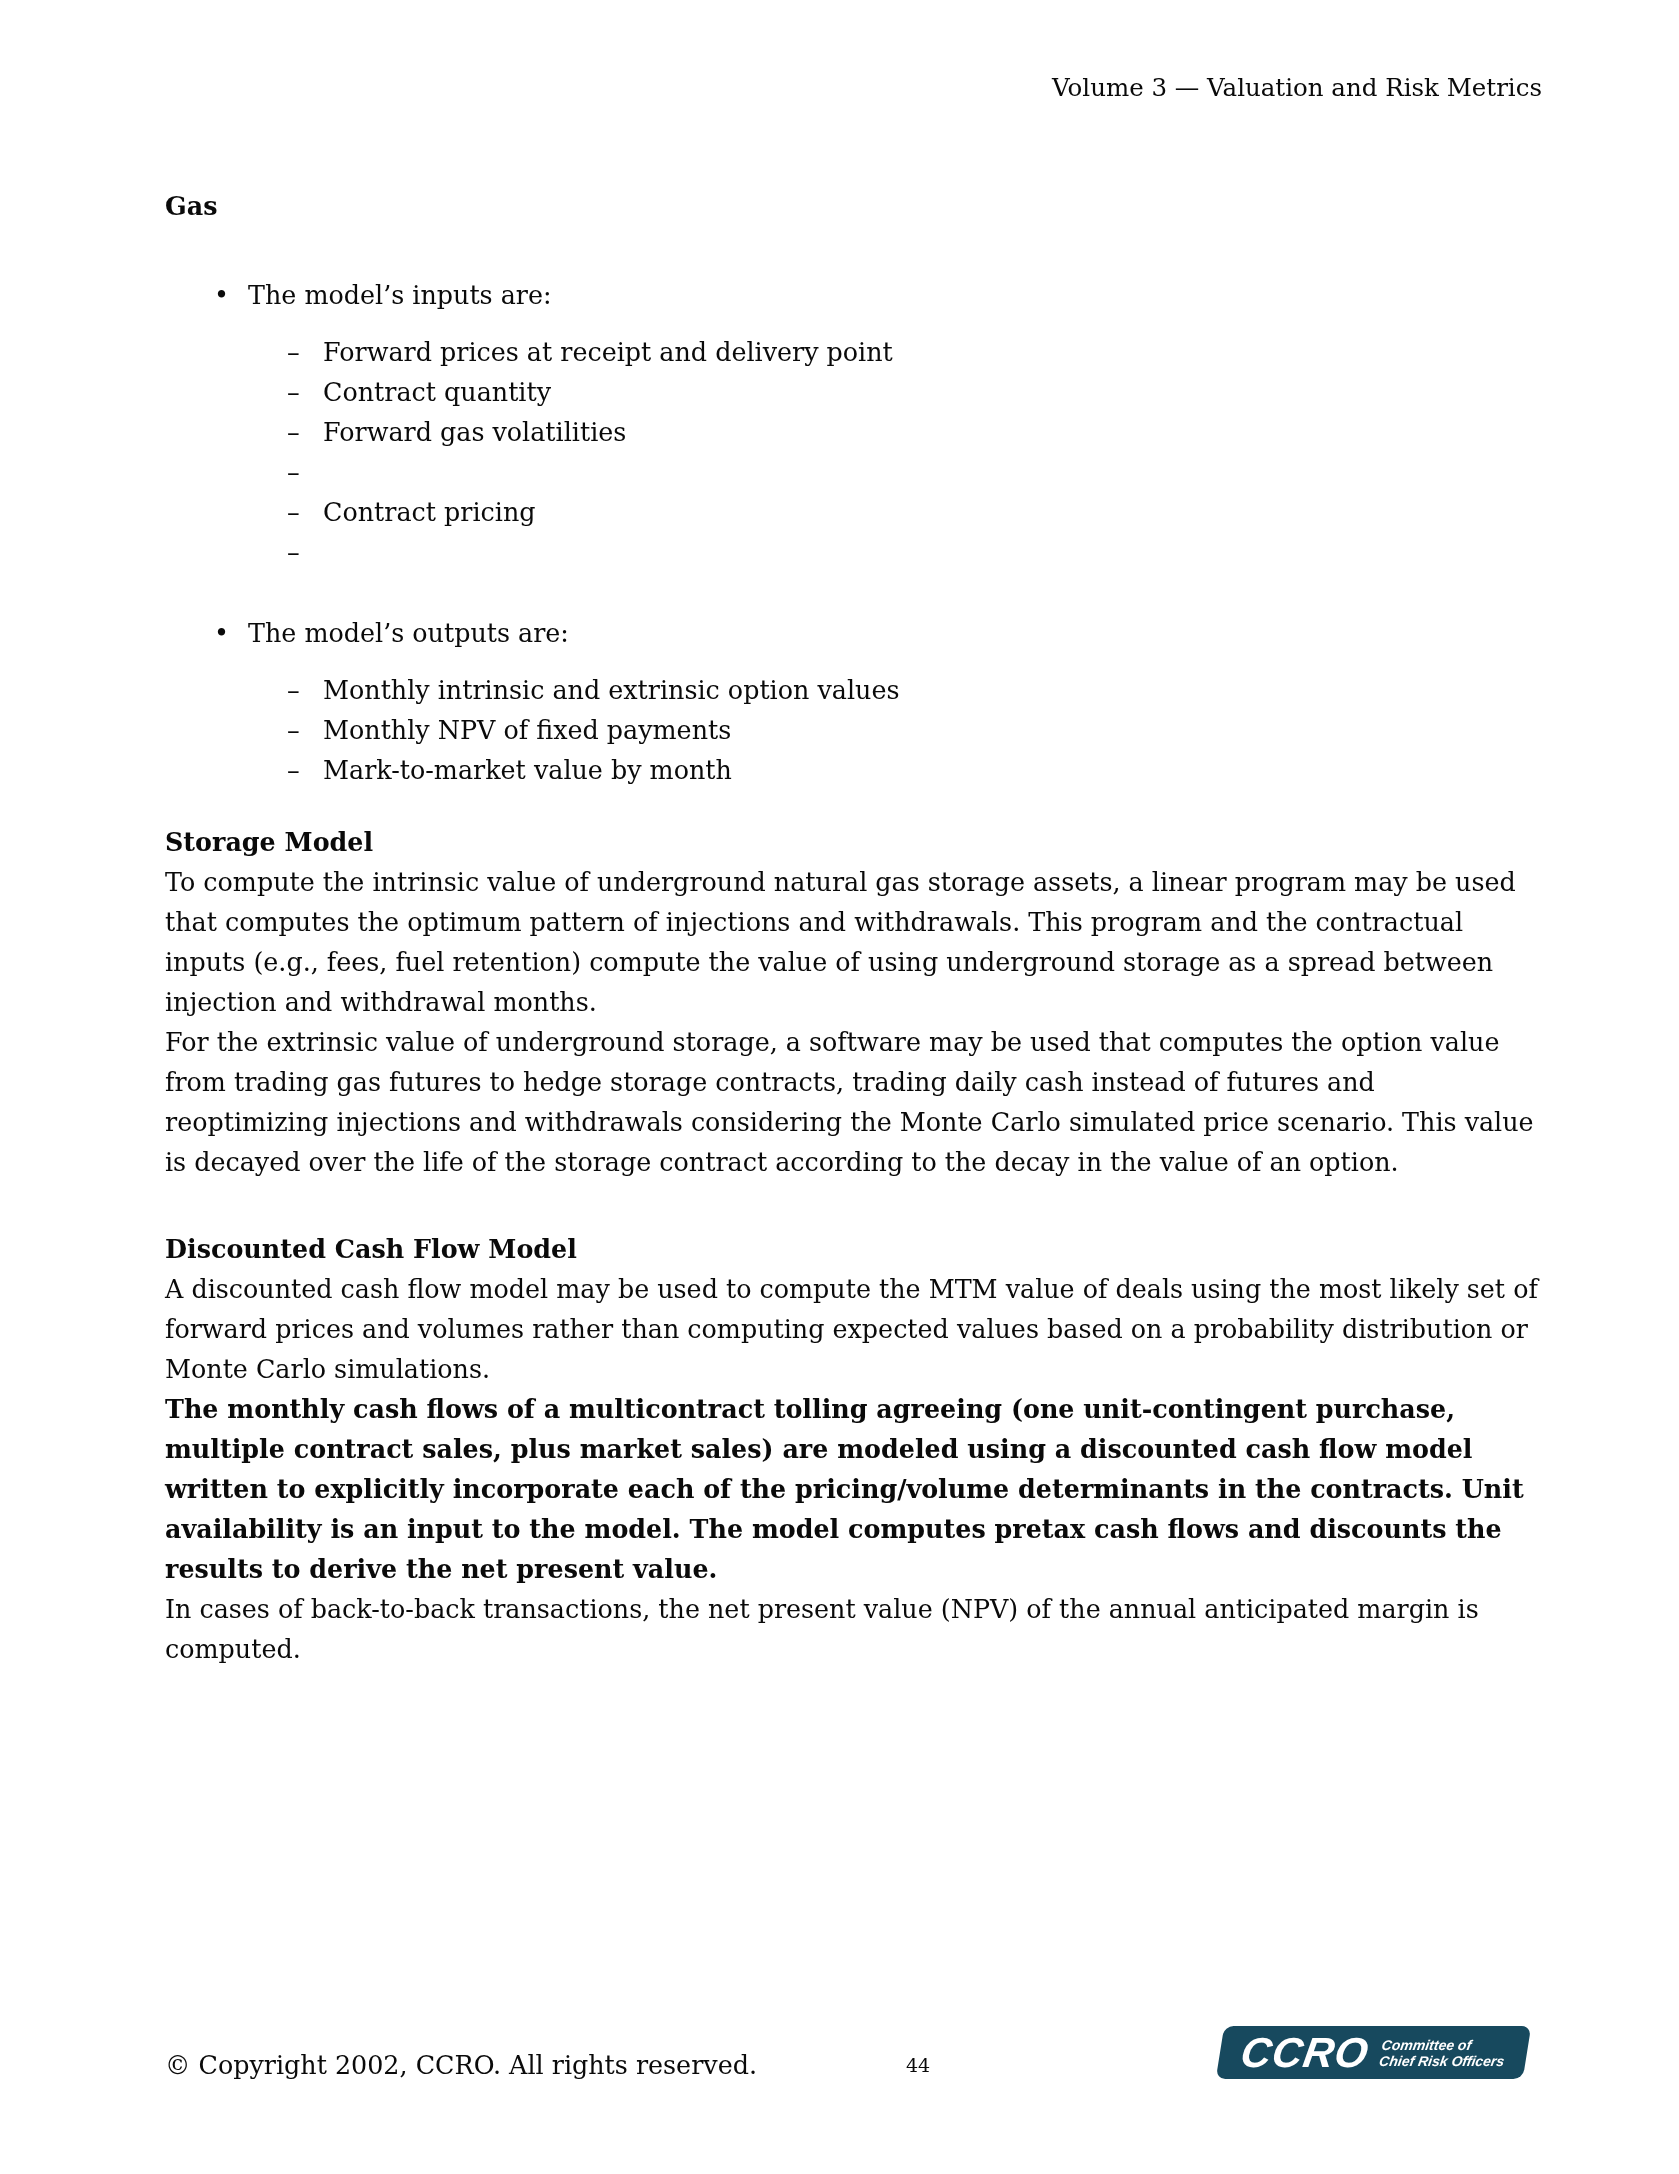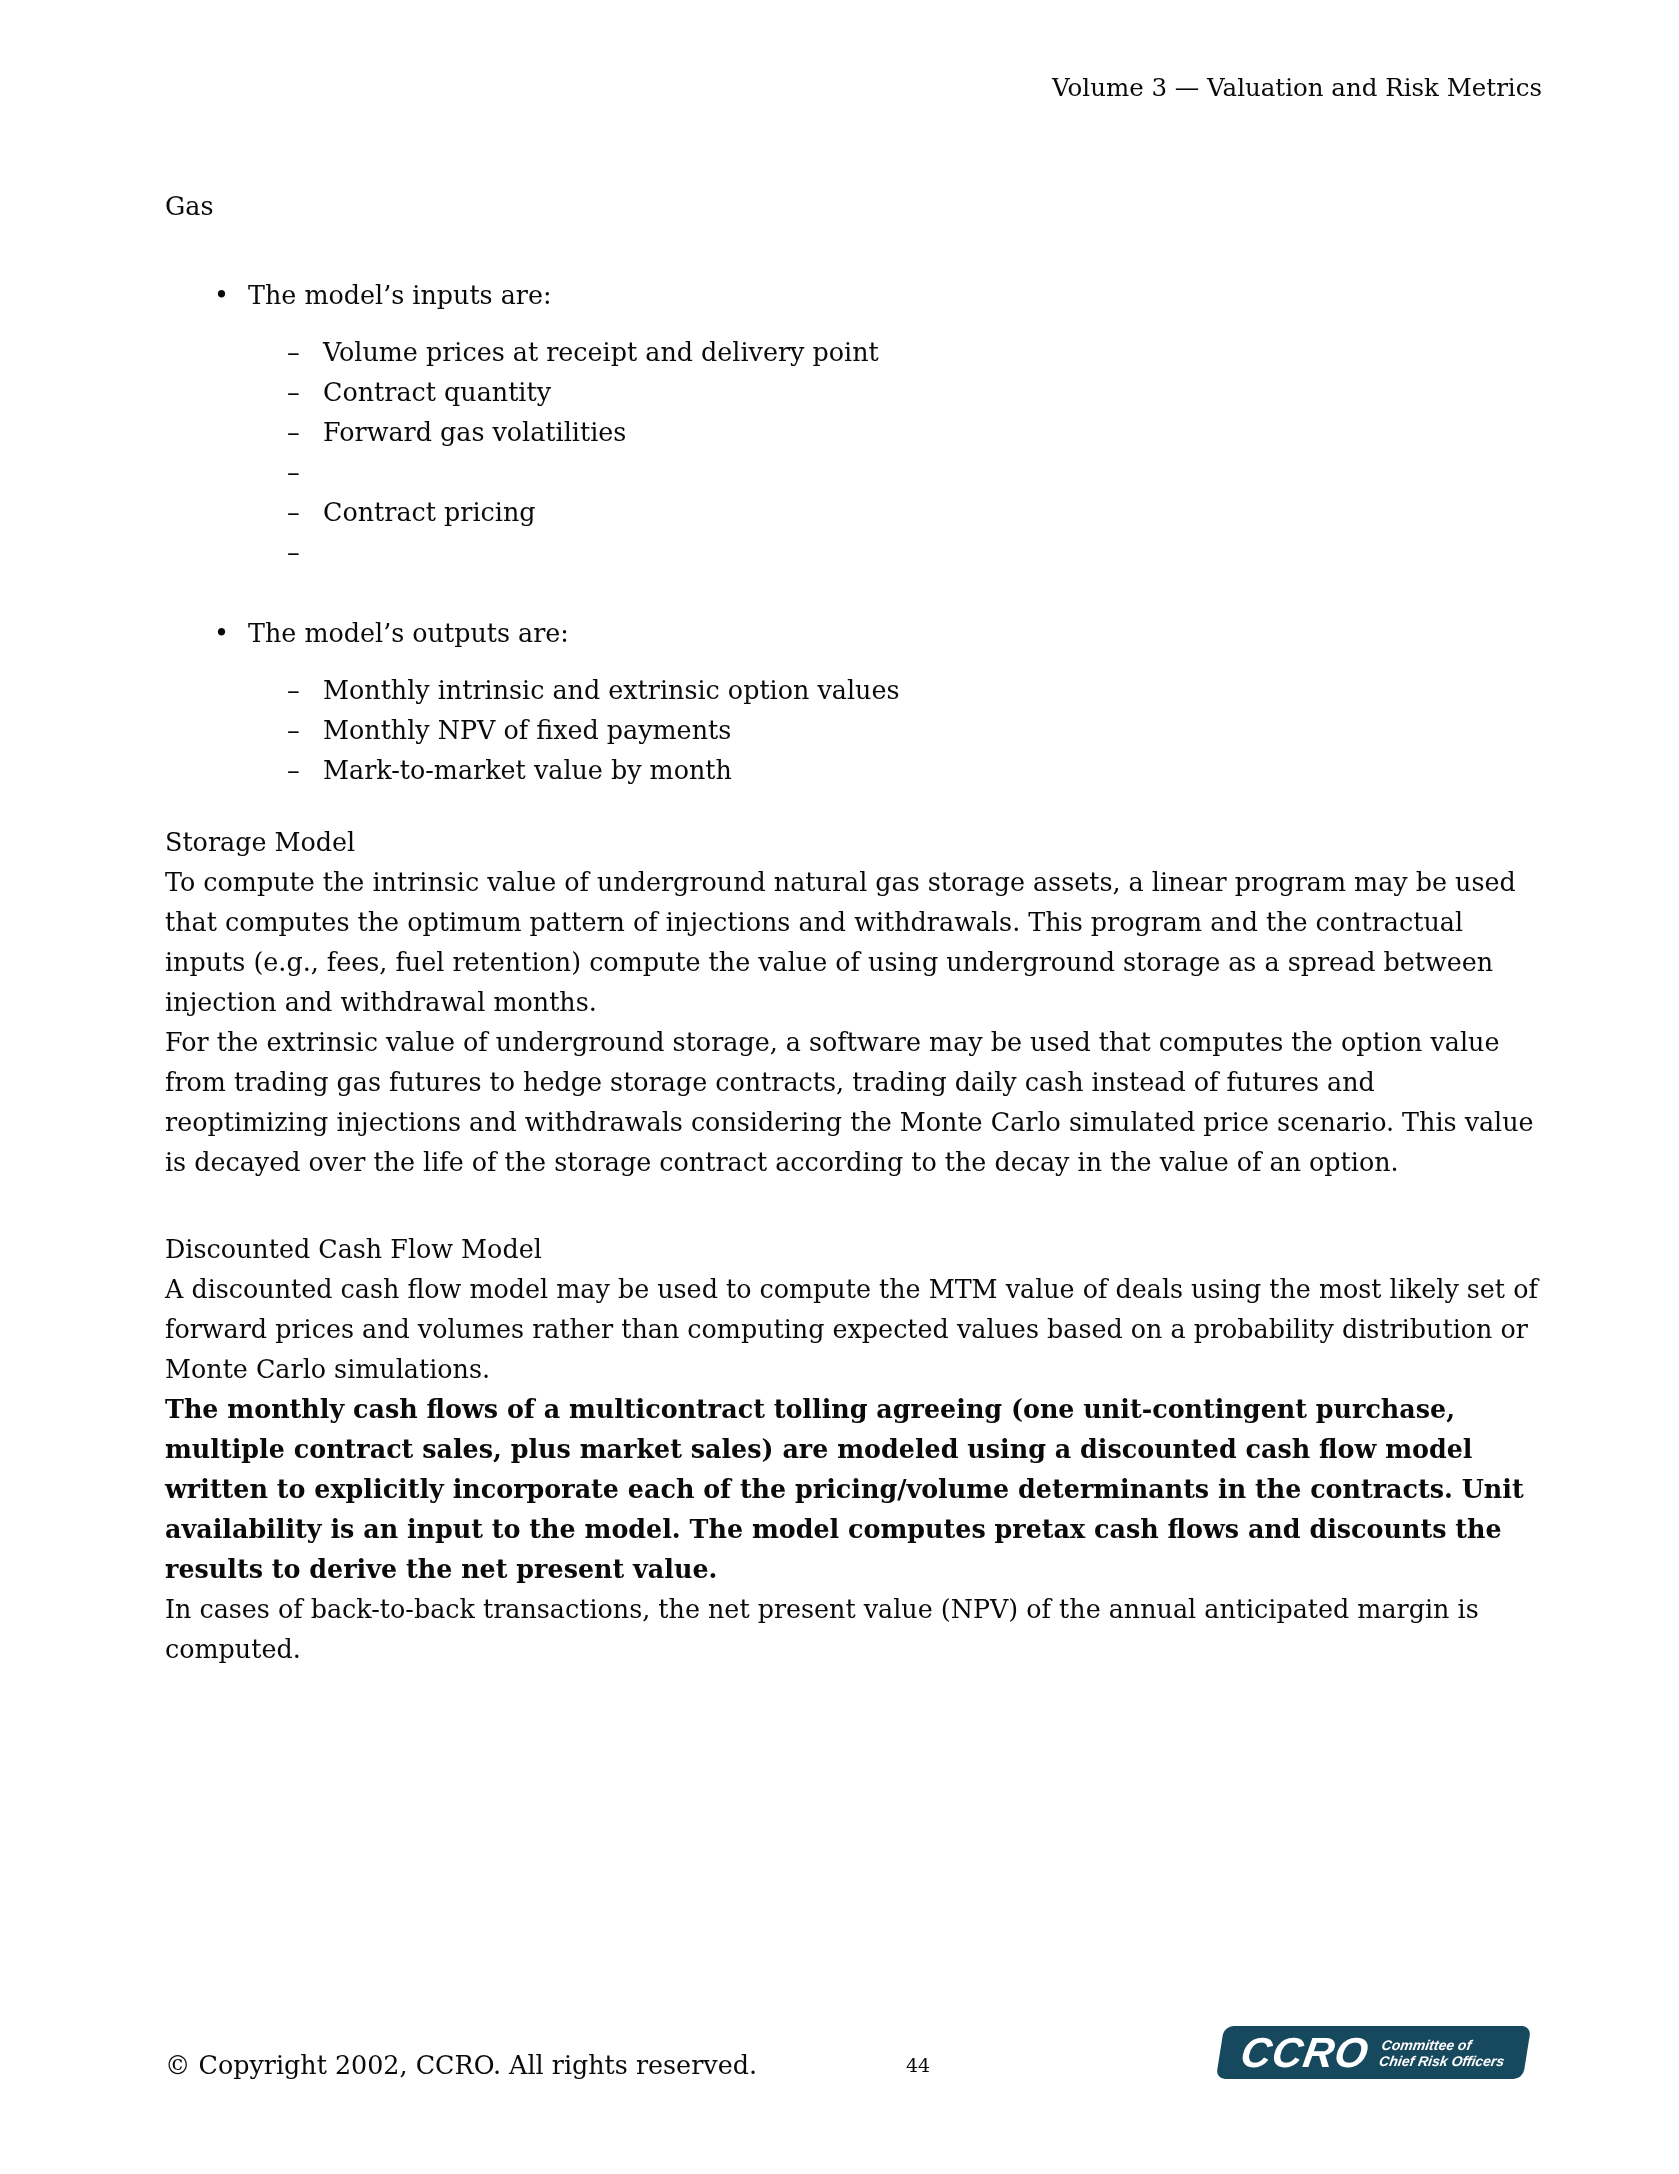--- a/index.html
+++ b/index.html
@@ -24,21 +24,21 @@
   }
   .running-header {
     padding-top: 73px;
     text-align: right;
     font-size: 24.5px;
     line-height: 30px;
     margin-bottom: 83px;
   }
   .section-heading {
     font-size: 25.4px;
-    font-weight: normal;
+    font-weight: bold;
     line-height: 40px;
     margin: 0;
   }
   p.body-par {
     font-size: 25.4px;
     line-height: 40px;
     margin: 0;
     text-align: left;
   }
   .mt-38 { margin-top: 36px; }
@@ -126,21 +126,21 @@
     <h3 class="section-heading">Gas</h3>
 
 
     <div class="bullet-line mt-52">
       <span class="marker">•</span>
       <span>The model’s inputs are:</span>
     </div>
     <div class="mt-18">
       <div class="sub-item">
         <span class="marker">–</span>
-        <span>Volume prices at receipt and delivery point</span>
+        <span>Forward prices at receipt and delivery point</span>
       </div>
       <div class="sub-item">
         <span class="marker">–</span>
         <span>Contract quantity</span>
       </div>
       <div class="sub-item">
         <span class="marker">–</span>
         <span>Forward gas volatilities</span>
       </div>
       <div class="sub-item">

